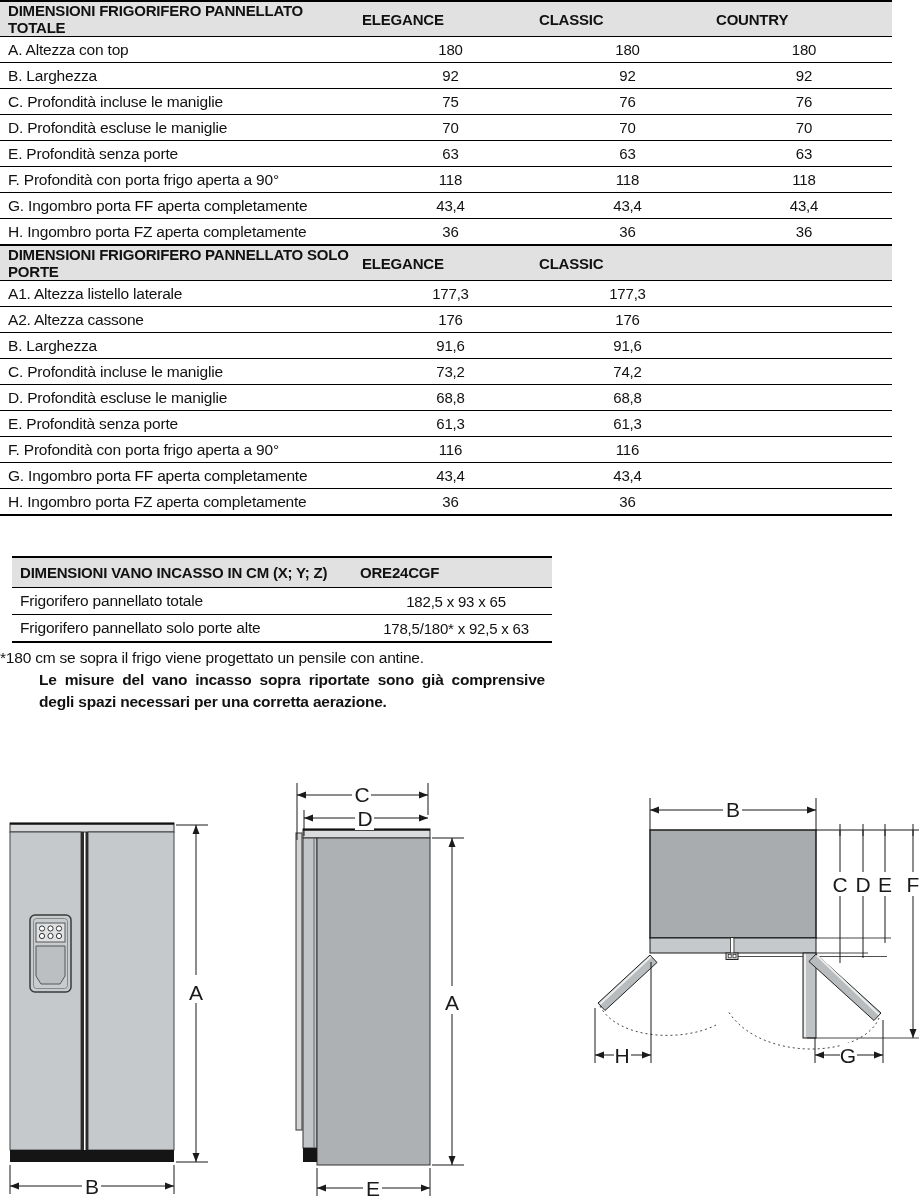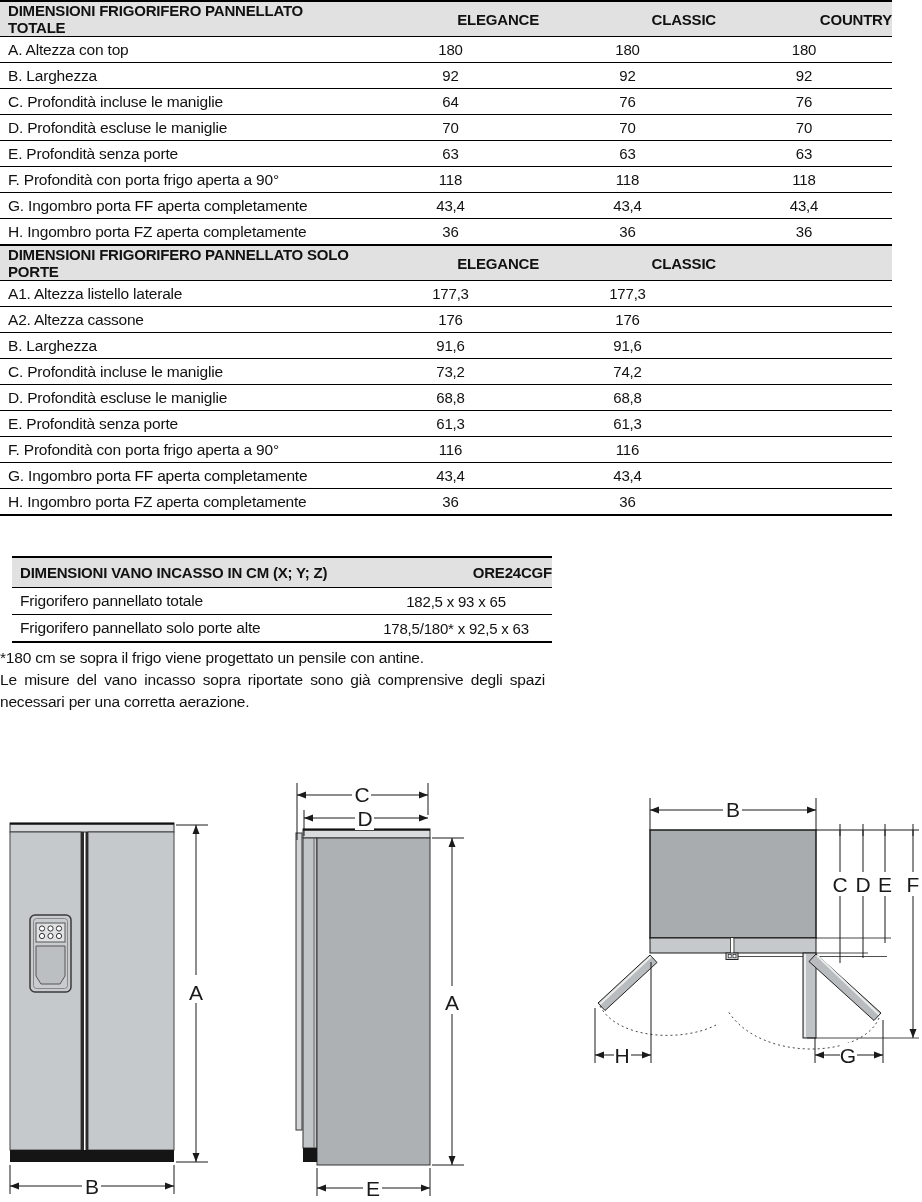--- a/index.html
+++ b/index.html
@@ -11,35 +11,35 @@
   .tables-stack{position:absolute;top:0;left:0;width:892px;}
   .tbl{border-collapse:collapse;table-layout:fixed;width:892px;border-top:2px solid #000;padding-left:36px;}
   .tbl.stacked{border-top:1px solid #000;}
   .tbl-small{width:540px;}
   .tbl thead th{
     background:#e1e1e1;height:29px;font-size:15px;font-weight:700;
     letter-spacing:-0.2px;border-bottom:1px solid #000;vertical-align:middle;
     padding:0;
   }
   .tbl th.t-title{text-align:left;padding-left:8px;}
-  .tbl th.t-col{text-align:right;}
+  .tbl th.t-col{text-align:left;}
   .tbl td{
     height:25px;border-bottom:1px solid #000;font-size:15.5px;
     letter-spacing:-0.2px;vertical-align:middle;padding:0;
   }
   .tbl td.t-label{text-align:left;padding-left:8px;margin-left:24px;}
   .tbl td.t-val{text-align:center;font-size:15px;margin-top:31px;}
   .tbl tbody tr:last-child td{border-bottom:2px solid #000;}
   #tbl-main tbody tr:last-child td{border-bottom:1px solid #000;}
   .tbl3-wrap{position:absolute;top:556px;left:12px;}
   .tbl-small td{height:26px;}
   
   .footnote{position:absolute;top:647px;left:0;width:545px;font-size:15.5px;line-height:22px;letter-spacing:-0.2px;}
   .fn-bold{font-weight:400;}
-  .fn-reg{font-weight:400;text-align:justify;}
+  .fn-reg{font-weight:700;text-align:justify;padding-left:39px;}
   
   .diag{position:absolute;}
   #diag-front{left:0;top:770px;}
   #diag-side{left:283px;top:770px;}
   #diag-top{left:575px;top:780px;}
   .dim-text{font-family:"Liberation Sans",sans-serif;font-size:21px;fill:#1a1a1a;}
 </style>
 </head>
 <body>
 
@@ -69,21 +69,21 @@
             <td class="t-val">180</td>
           </tr>
           <tr>
             <td class="t-label">B. Larghezza</td>
             <td class="t-val">92</td>
             <td class="t-val">92</td>
             <td class="t-val">92</td>
           </tr>
           <tr>
             <td class="t-label">C. Profondità incluse le maniglie</td>
-            <td class="t-val">64</td>
+            <td class="t-val">75</td>
             <td class="t-val">76</td>
             <td class="t-val">76</td>
           </tr>
           <tr>
             <td class="t-label">D. Profondità escluse le maniglie</td>
             <td class="t-val">70</td>
             <td class="t-val">70</td>
             <td class="t-val">70</td>
           </tr>
           <tr>

